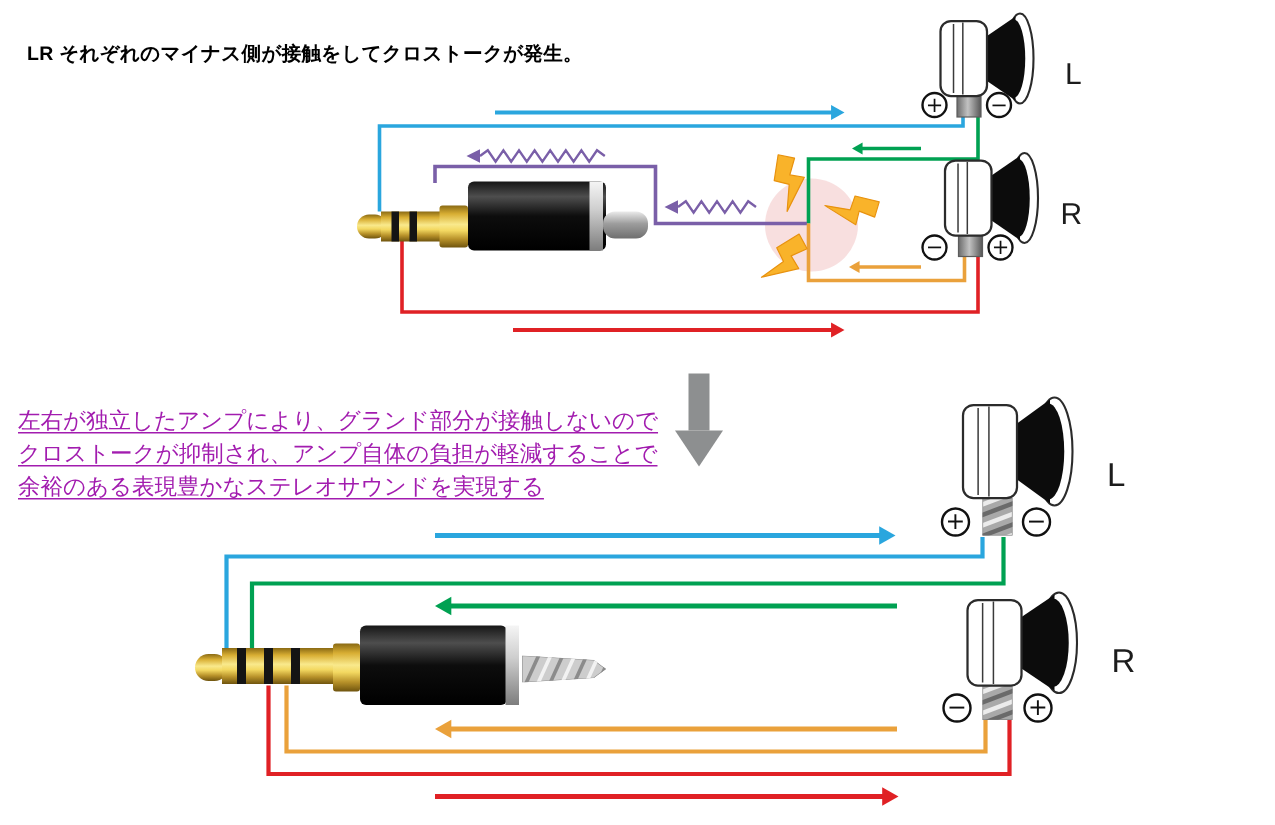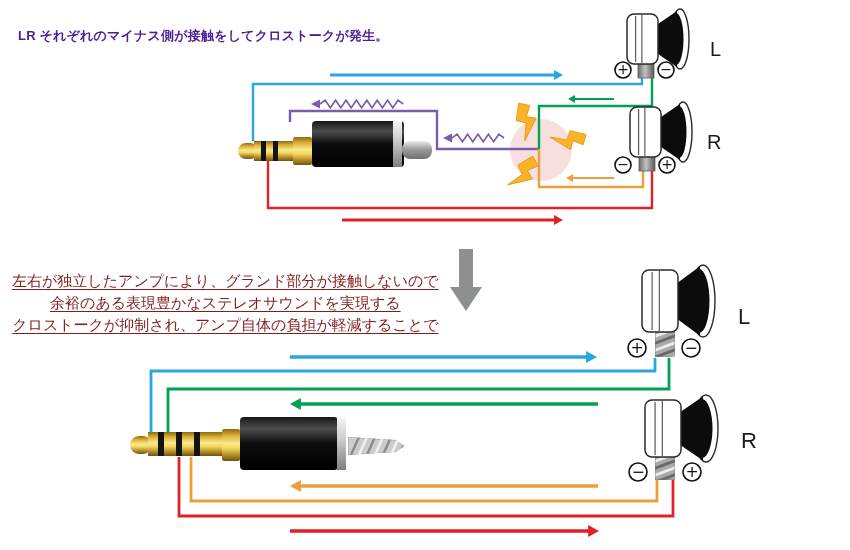--- a/index.html
+++ b/index.html
@@ -209,22 +209,22 @@
         <polygon points="290,486 300.88,479.88 300.88,492.12" fill="#eaa13b"></polygon>
       </g>
       <g>
         <line x1="290" y1="531" x2="590.12" y2="531" stroke="#e02125" stroke-width="3.4"></line>
         <polygon points="599,531 588.12,524.88 588.12,537.12" fill="#e02125"></polygon>
       </g>
       <rect x="459" y="249" width="14" height="38" fill="#8d8f90"></rect>
       <polygon points="450,287 482,287 466,311" fill="#8d8f90"></polygon>
     </svg>
 
-  <div class="caption-top" style="color: #4c1d95;">
+  <div class="caption-top" style="color: #000000;">
     <div>LR それぞれのマイナス側が接触をしてクロストークが発生。</div>
   </div>
 
-  <div class="caption-middle" style="color: #7f1d1d; text-align: center;">
+  <div class="caption-middle" style="color: #a21caf;">
     <div><span class="u">左右が独立したアンプにより、グランド部分が接触しないので</span></div>
+    <div><span class="u">クロストークが抑制され、アンプ自体の負担が軽減することで</span></div>
     <div><span class="u">余裕のある表現豊かなステレオサウンドを実現する</span></div>
-    <div><span class="u">クロストークが抑制され、アンプ自体の負担が軽減することで</span></div>
   </div>
 </div>
 
 </body></html>

